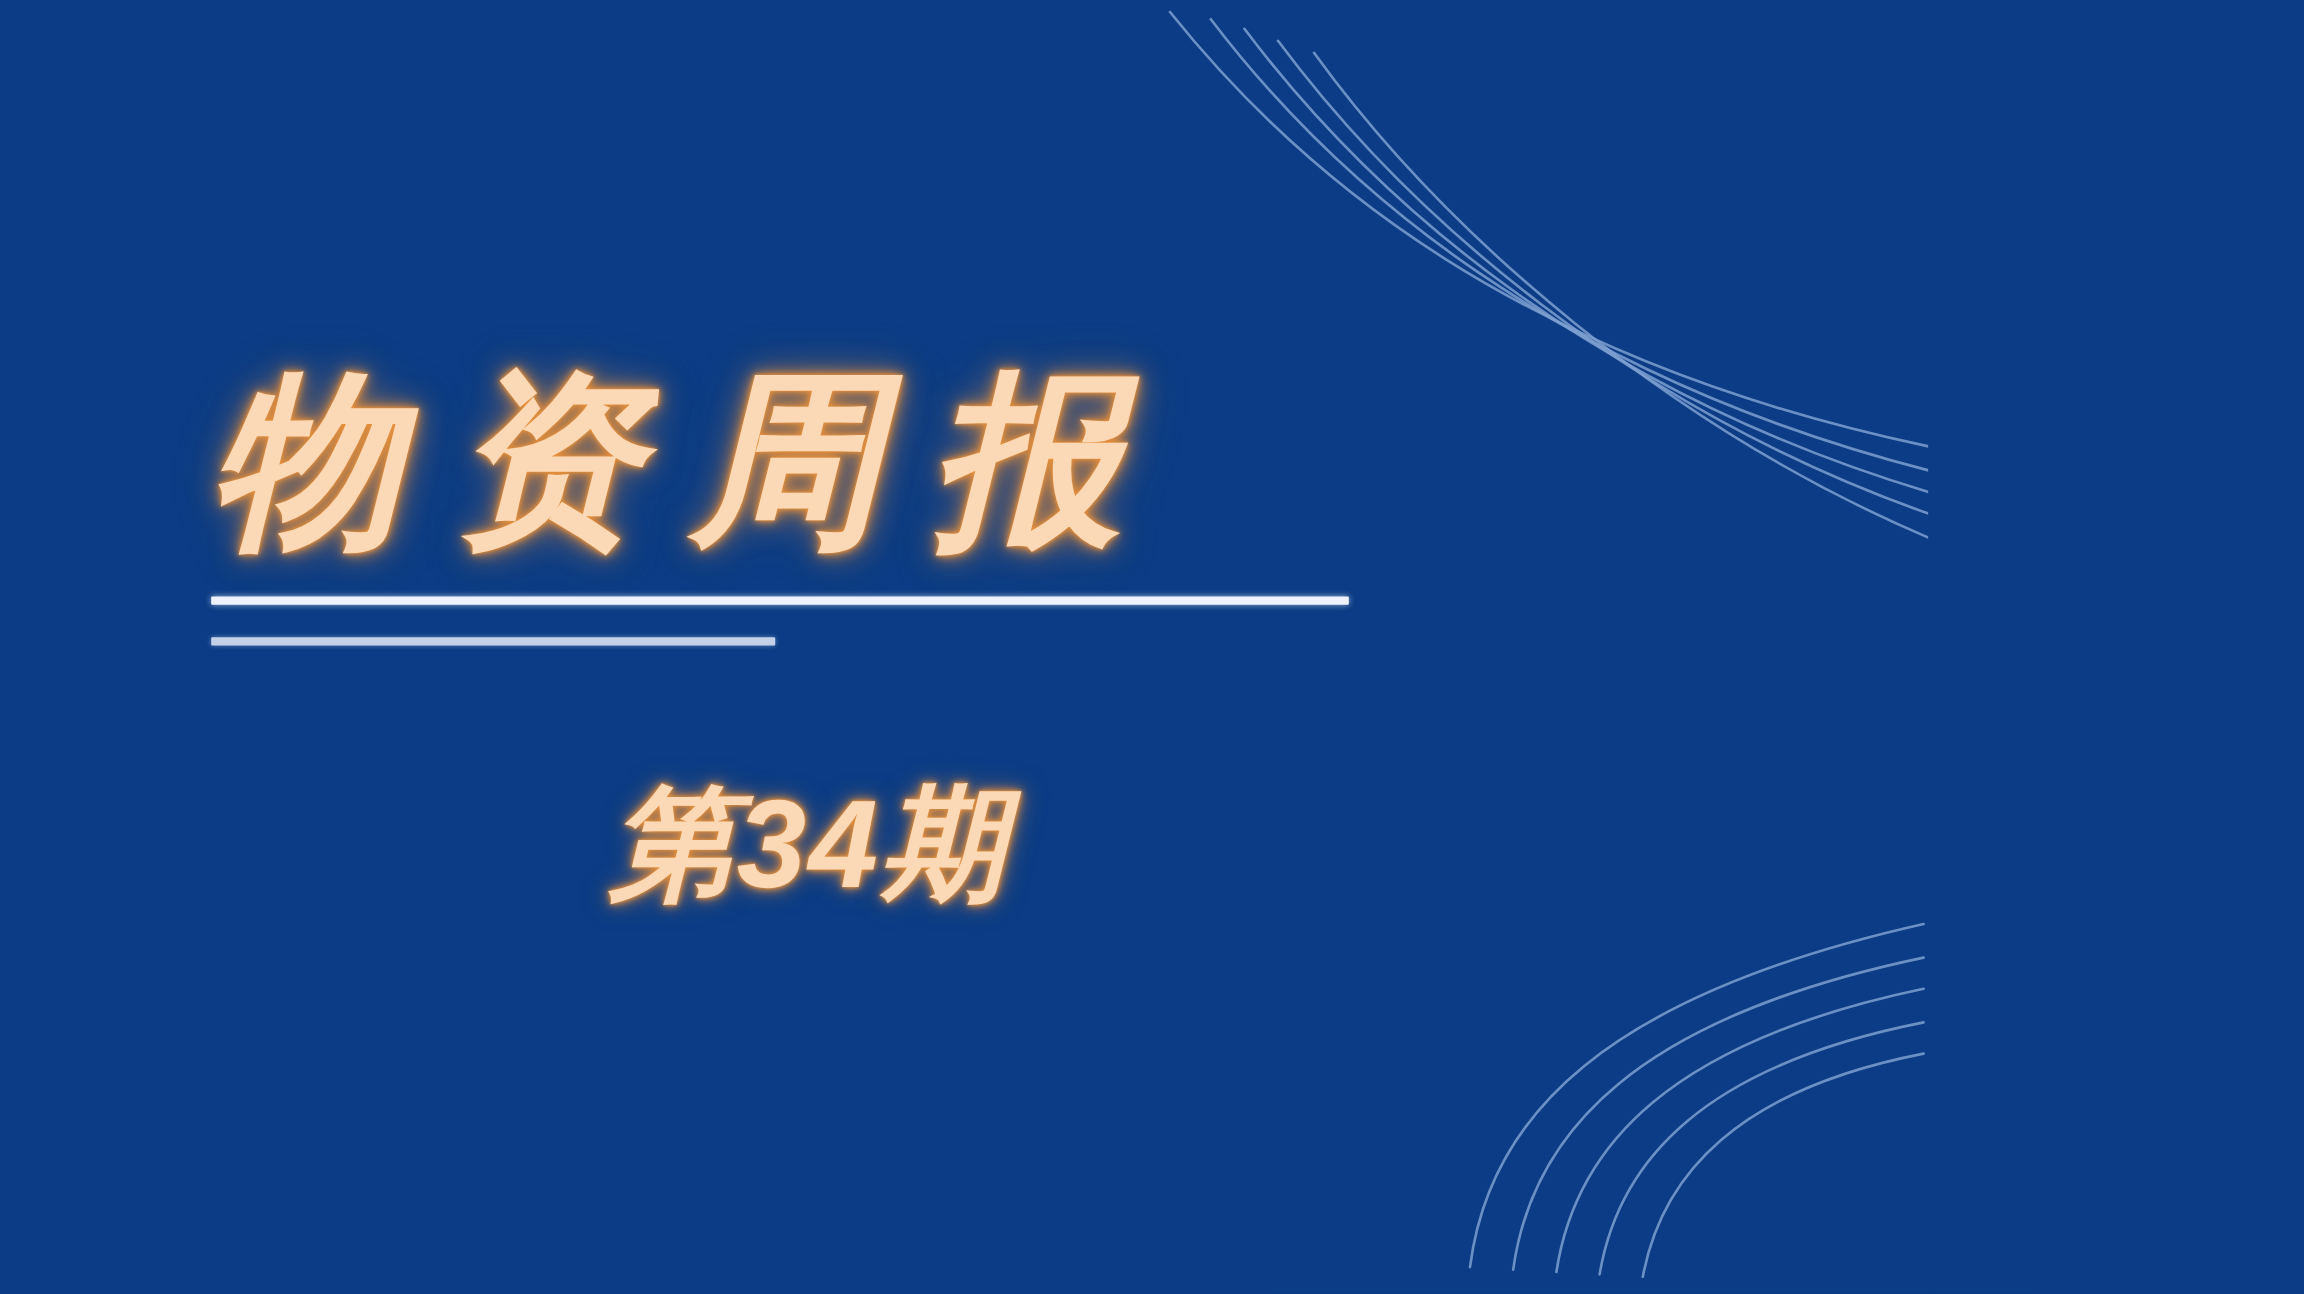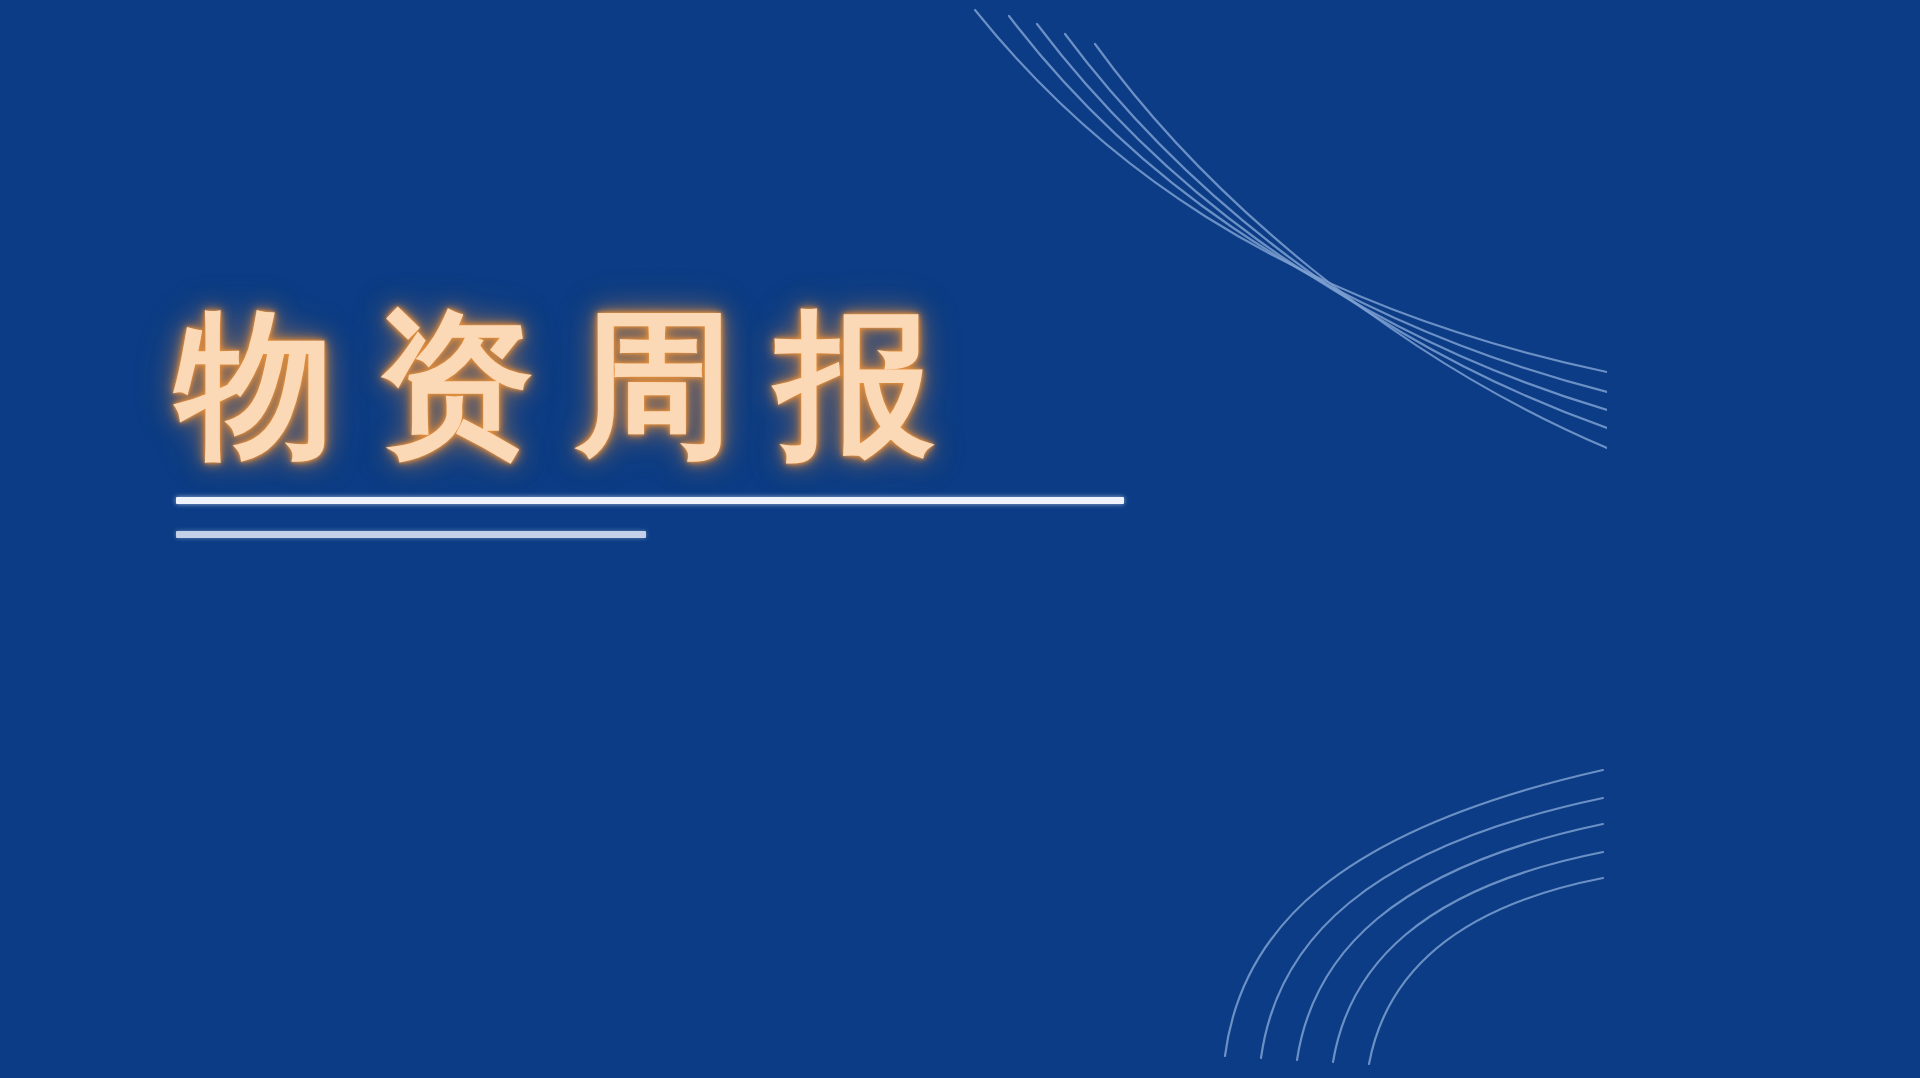--- a/index.html
+++ b/index.html
@@ -8,20 +8,21 @@
     background: #0b3c85;
   }
 
   #slide {
     position: relative;
     width: 1607px;
     height: 1078px;
     overflow: hidden;
     background: #0b3c85;
     font-family: "Liberation Sans", "DejaVu Sans", sans-serif;
+    font-style: italic;
   }
 
   
   .deco {
     position: absolute;
     pointer-events: none;
   }
   .deco svg { display: block; }
 
   #deco-top-right {
@@ -137,14 +138,15 @@
 
   <div id="title-block">
     <h1 id="main-title">物资周报</h1>
   </div>
 
   <div id="accent-rules">
     <div class="rule" id="rule-long"></div>
     <div class="rule" id="rule-short"></div>
   </div>
 
+  <h2 id="subtitle">第34期</h2>
 
 </div>
 
 </body></html>

